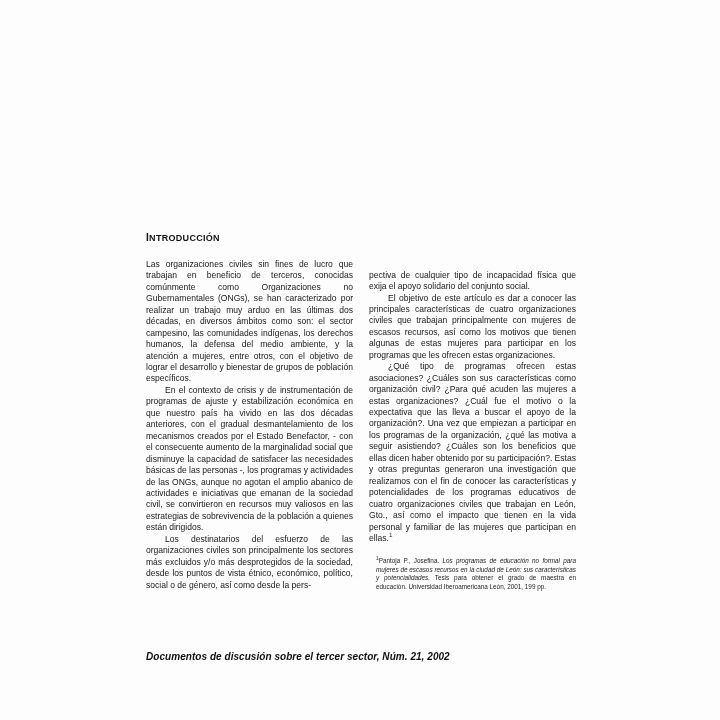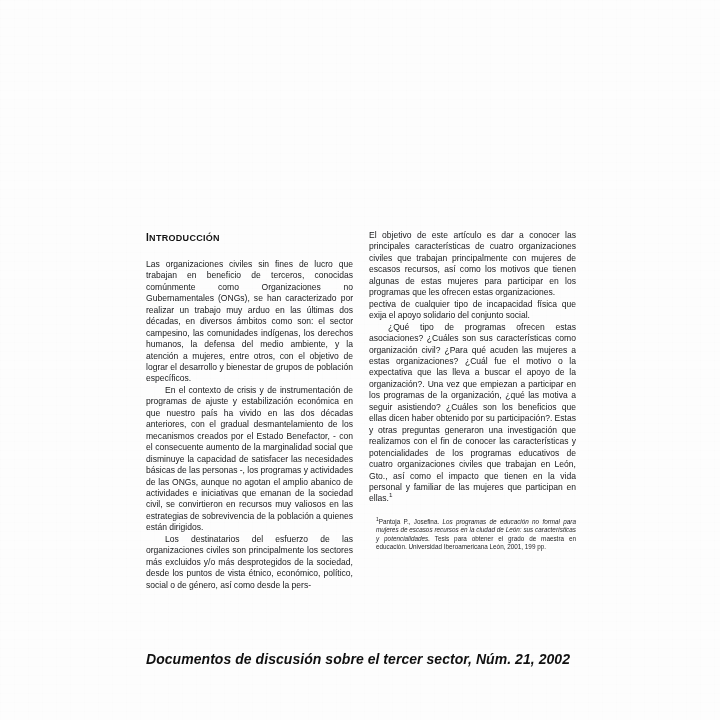--- a/index.html
+++ b/index.html
@@ -42,21 +42,21 @@
   }
   #content {
     position: absolute;
     left: 146px;
     top: 230px;
     width: 430px;
   }
   .columns {
     display: flex;
     flex-direction: row;
-    align-items: flex-start;
+    align-items: flex-end;
     gap: 16px;
   }
   .col {
     width: 207px;
   }
   .section-title {
     font-size: 12.2px;
     font-weight: bold;
     color: #121212;
     letter-spacing: 0.3px;
@@ -105,21 +105,21 @@
   }
   .footnote sup {
     font-size: 5px;
     vertical-align: super;
     line-height: 0;
   }
   #footer-line {
     position: absolute;
     left: 146px;
     top: 651px;
-    font-size: 14px;
+    font-size: 10px;
     font-weight: bold;
     font-style: italic;
     color: #101010;
     letter-spacing: 0.05px;
     white-space: nowrap;
   }
 </style>
 </head>
 <body>
 
@@ -132,22 +132,22 @@
 
       <div class="col col-left">
         <h2 class="section-title">INTRODUCCIÓN</h2>
 
         <p class="body first">Las organizaciones civiles sin fines de lucro que trabajan en beneficio de terceros, conocidas comúnmente como Organizaciones no Gubernamentales (ONGs), se han caracterizado por realizar un trabajo muy arduo en las últimas dos décadas, en diversos ámbitos como son: el sector campesino, las comunidades indígenas, los derechos humanos, la defensa del medio ambiente, y la atención a mujeres, entre otros, con el objetivo de lograr el desarrollo y bienestar de grupos de población específicos.</p>
         <p class="body">En el contexto de crisis y de instrumentación de programas de ajuste y estabilización económica en que nuestro país ha vivido en las dos décadas anteriores, con el gradual desmantelamiento de los mecanismos creados por el Estado Benefactor, - con el consecuente aumento de la marginalidad social que disminuye la capacidad de satisfacer las necesidades básicas de las personas -, los programas y actividades de las ONGs, aunque no agotan el amplio abanico de actividades e iniciativas que emanan de la sociedad civil, se convirtieron en recursos muy valiosos en las estrategias de sobrevivencia de la población a quienes están dirigidos.</p>
         <p class="body">Los destinatarios del esfuerzo de las organizaciones civiles son principalmente los sectores más excluidos y/o más desprotegidos de la sociedad, desde los puntos de vista étnico, económico, político, social o de género, así como desde la pers-</p>
       </div>
 
       <div class="col col-right">
+        <p class="body first">pectiva de cualquier tipo de incapacidad física que exija el apoyo solidario del conjunto social.</p>
         <p class="body">El objetivo de este artículo es dar a conocer las principales características de cuatro organizaciones civiles que trabajan principalmente con mujeres de escasos recursos, así como los motivos que tienen algunas de estas mujeres para participar en los programas que les ofrecen estas organizaciones.</p>
-        <p class="body first">pectiva de cualquier tipo de incapacidad física que exija el apoyo solidario del conjunto social.</p>
         <p class="body"><span>¿Qué tipo de programas ofrecen estas asociaciones? ¿Cuáles son sus características como organización civil? ¿Para qué acuden las mujeres a estas organizaciones? ¿Cuál fue el motivo o la expectativa que las lleva a buscar el apoyo de la organización?. Una vez que empiezan a participar en los programas de la organización, ¿qué las motiva a seguir asistiendo? ¿Cuáles son los beneficios que ellas dicen haber obtenido por su participación?. Estas y otras preguntas generaron una investigación que realizamos con el fin de conocer las características y potencialidades de los programas educativos de cuatro organizaciones civiles que trabajan en León, Gto., así como el impacto que tienen en la vida personal y familiar de las mujeres que participan en ellas.</span><sup class="fn">1</sup></p>
 
         <div class="footnote-sep"></div>
 
         <p class="footnote"><sup>1</sup><span>Pantoja P., Josefina.</span> <i>Los programas de educación no formal para mujeres de escasos recursos en la ciudad de León: sus características y potencialidades.</i> <span>Tesis para obtener el grado de maestra en educación. Universidad Iberoamericana León, 2001, 199 pp.</span></p>
       </div>
 
     </div>
   </div>
 

